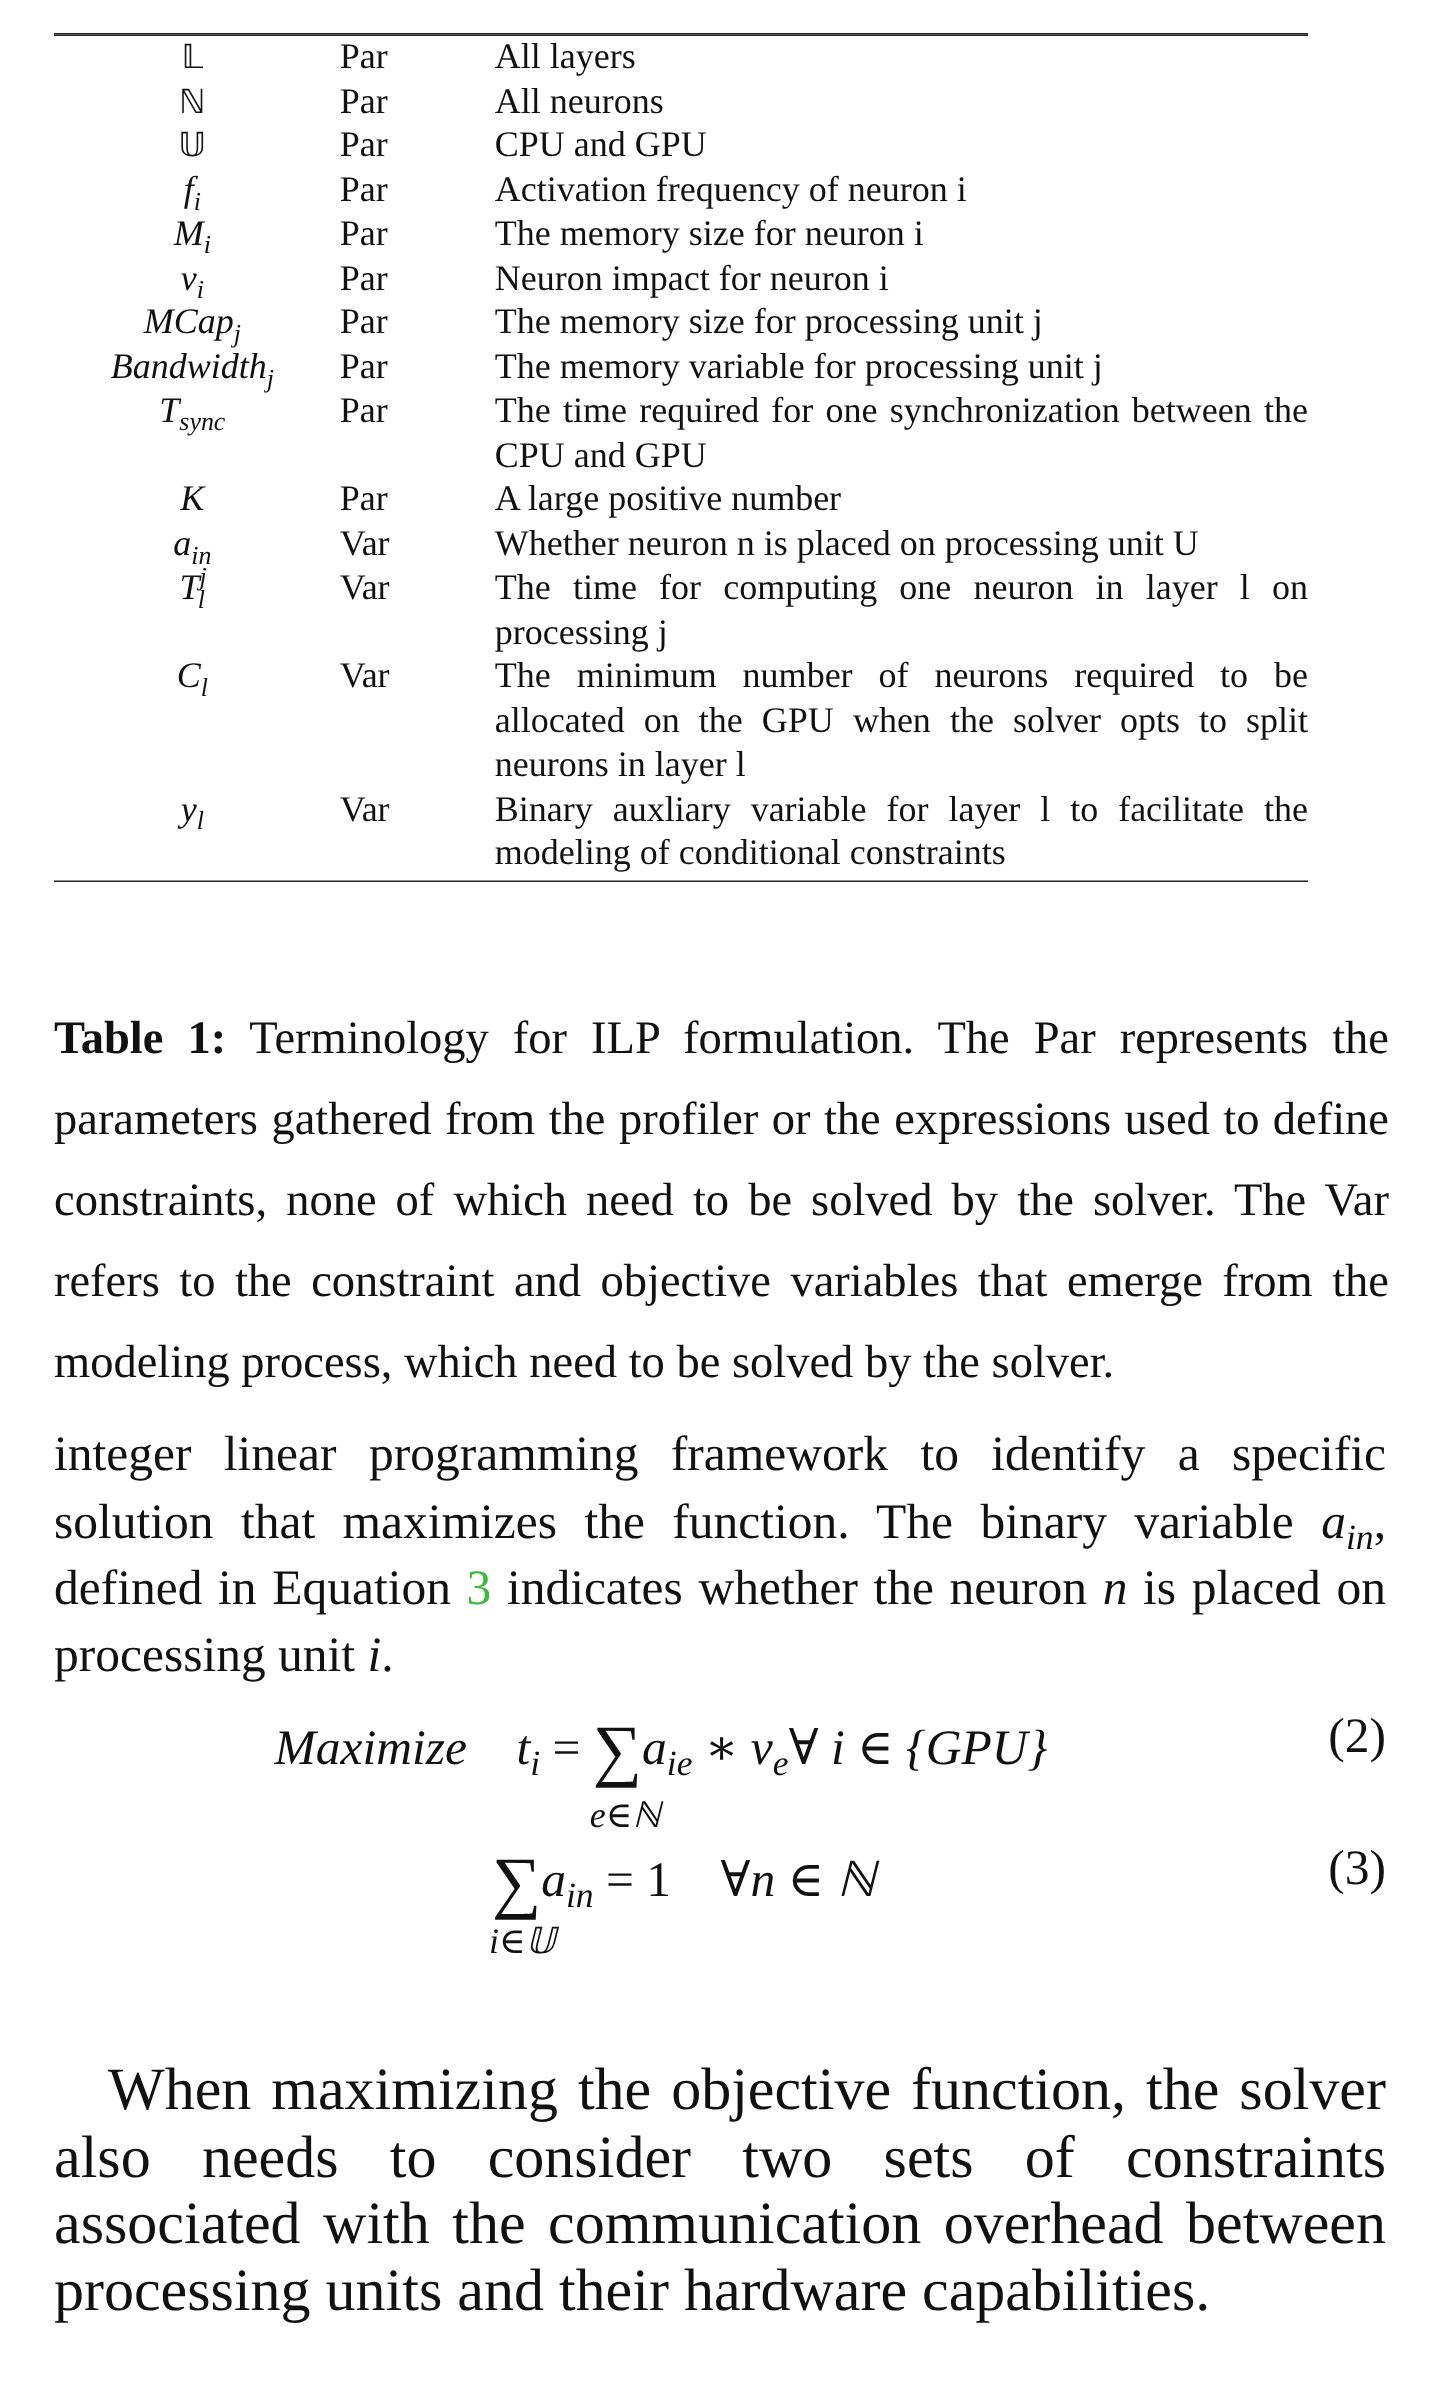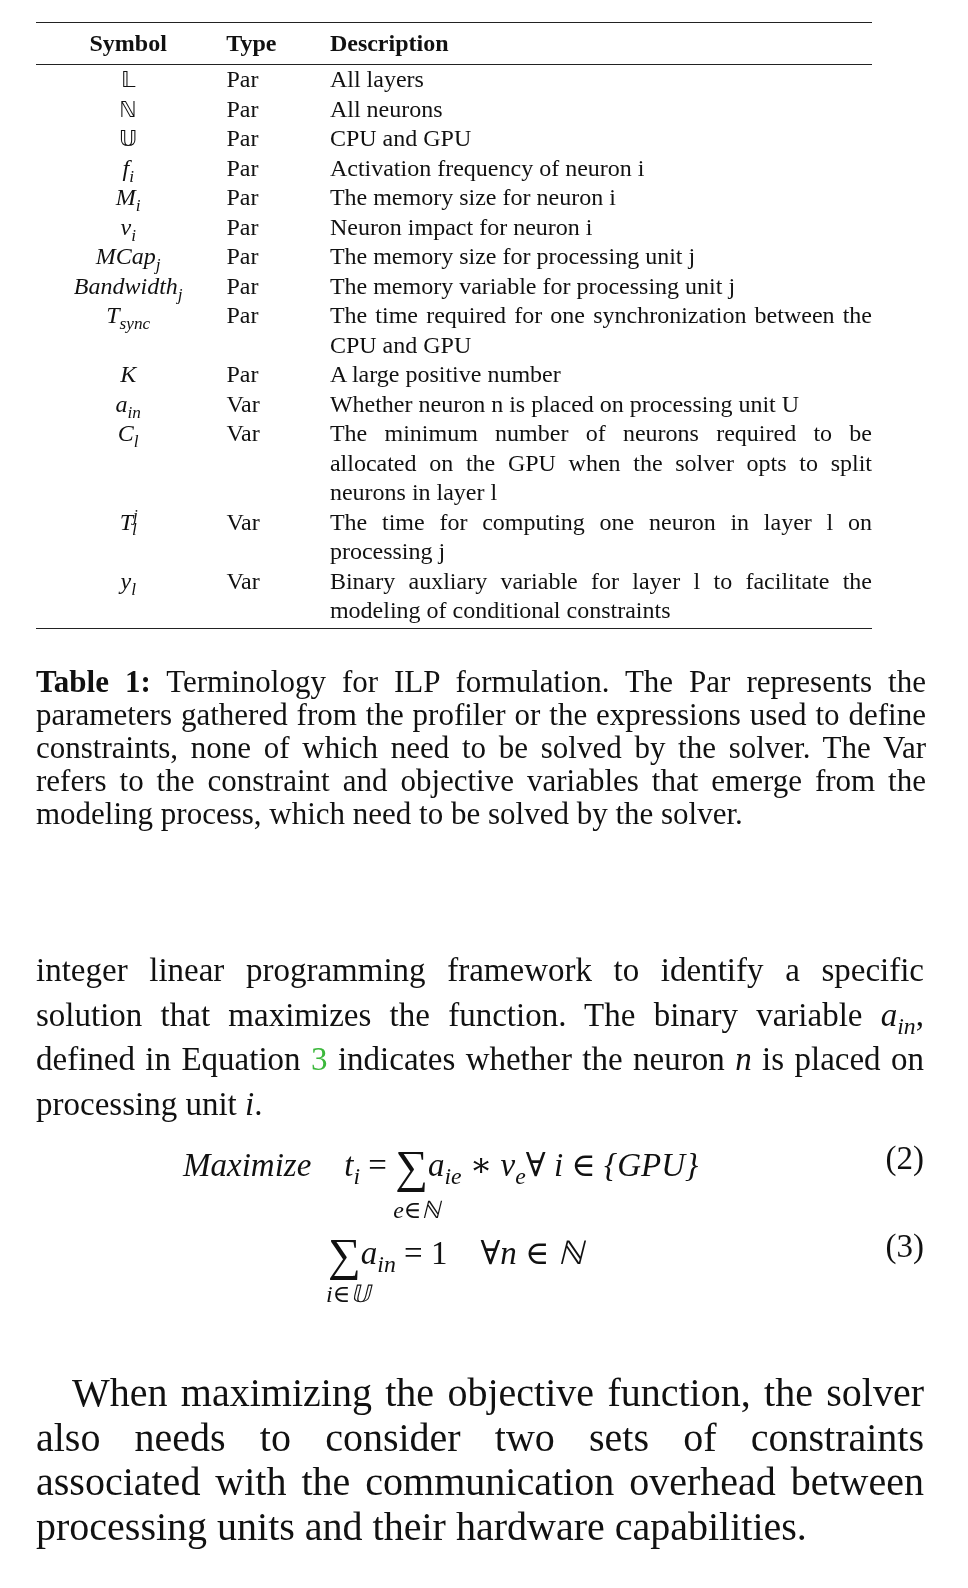--- a/index.html
+++ b/index.html
@@ -9,48 +9,39 @@
   .rule { height: 0; border-top: 1.6px solid #222; }
   table { border-collapse: collapse; width: 836px; font-size: 24px; }
   th { font-weight: bold; font-size: 24px; text-align: left; padding: 0; height: 41px; vertical-align: middle; }
   td { padding: 0; vertical-align: top; line-height: 29.5px; }
   .c-sym { width: 185px; text-align: center; font-style: italic; }
   .c-type { width: 104px; padding-left: 6px; }
   .c-desc { width: 545px; padding-left: 0; text-align: justify; }
   th.c-sym { font-style: normal; text-align: center; }
   sub, sup { font-size: 0.72em; line-height: 0; }
   .ds { font-style: normal; font-family: "DejaVu Sans", sans-serif; font-size: 0.92em; }
-  .caption { position: absolute; left: 36px; top: 665px; width: 890px; font-size: 31px; line-height: 33px; text-align: justify; }
+  .caption { position: absolute; left: 36px; top: 665px; width: 890px; font-size: 31px; line-height: 54px; text-align: justify; }
   .caption b { font-weight: bold; }
   .para1 { position: absolute; left: 36px; top: 948px; width: 888px; font-size: 33px; line-height: 44.5px; text-align: justify; }
   .para2 { position: absolute; left: 36px; top: 1371px; width: 888px; font-size: 40px; line-height: 44.5px; text-align: justify; }
   .indent { display: inline-block; width: 36px; }
   .ref { color: #3cb83c; }
   .eq { position: absolute; left: 36px; width: 888px; font-size: 33px; }
   .eq .body { position: absolute; font-style: italic; white-space: nowrap; }
   .eq .num { position: absolute; right: 0; font-style: normal; }
   .sum { display: inline-block; position: relative; font-style: normal; font-size: 46px; vertical-align: -6px; }
   .sum .under { position: absolute; left: -2px; top: 52px; font-size: 24px; font-style: italic; white-space: nowrap; }
   .rm { font-style: normal; }
   em { font-style: italic; }
 </style>
 </head>
 <body>
 
 <div class="table-wrap">
   <div class="rule"></div>
-  <table>
-    <thead>
-      <tr>
-        <th class="c-sym">Symbol</th>
-        <th class="c-type">Type</th>
-        <th class="c-desc">Description</th>
-      </tr>
-    </thead>
-  </table>
   <div class="rule"></div>
   <table>
     <tbody id="tbody">
         <tr>
           <td class="c-sym"><span class="ds">𝕃</span></td>
           <td class="c-type">Par</td>
           <td class="c-desc">All layers</td>
         </tr>
         <tr>
           <td class="c-sym"><span class="ds">ℕ</span></td>
@@ -96,28 +87,28 @@
           <td class="c-sym"><span>K</span></td>
           <td class="c-type">Par</td>
           <td class="c-desc">A large positive number</td>
         </tr>
         <tr>
           <td class="c-sym"><span>a</span><sub>in</sub></td>
           <td class="c-type">Var</td>
           <td class="c-desc">Whether neuron n is placed on processing unit U</td>
         </tr>
         <tr>
+          <td class="c-sym"><span>T</span><sup>j</sup><sub style="margin-left: -6px;">l</sub></td>
+          <td class="c-type">Var</td>
+          <td class="c-desc">The time for computing one neuron in layer l on processing j</td>
+        </tr>
+        <tr>
           <td class="c-sym"><span>C</span><sub>l</sub></td>
           <td class="c-type">Var</td>
           <td class="c-desc">The minimum number of neurons required to be allocated on the GPU when the solver opts to split neurons in layer l</td>
-        </tr>
-        <tr>
-          <td class="c-sym"><span>T</span><sup>j</sup><sub style="margin-left: -6px;">l</sub></td>
-          <td class="c-type">Var</td>
-          <td class="c-desc">The time for computing one neuron in layer l on processing j</td>
         </tr>
         <tr>
           <td class="c-sym"><span>y</span><sub>l</sub></td>
           <td class="c-type">Var</td>
           <td class="c-desc">Binary auxliary variable for layer l to facilitate the modeling of conditional constraints</td>
         </tr>
       </tbody>
   </table>
   <div class="rule" style="margin-top:2px;"></div>
 </div>

